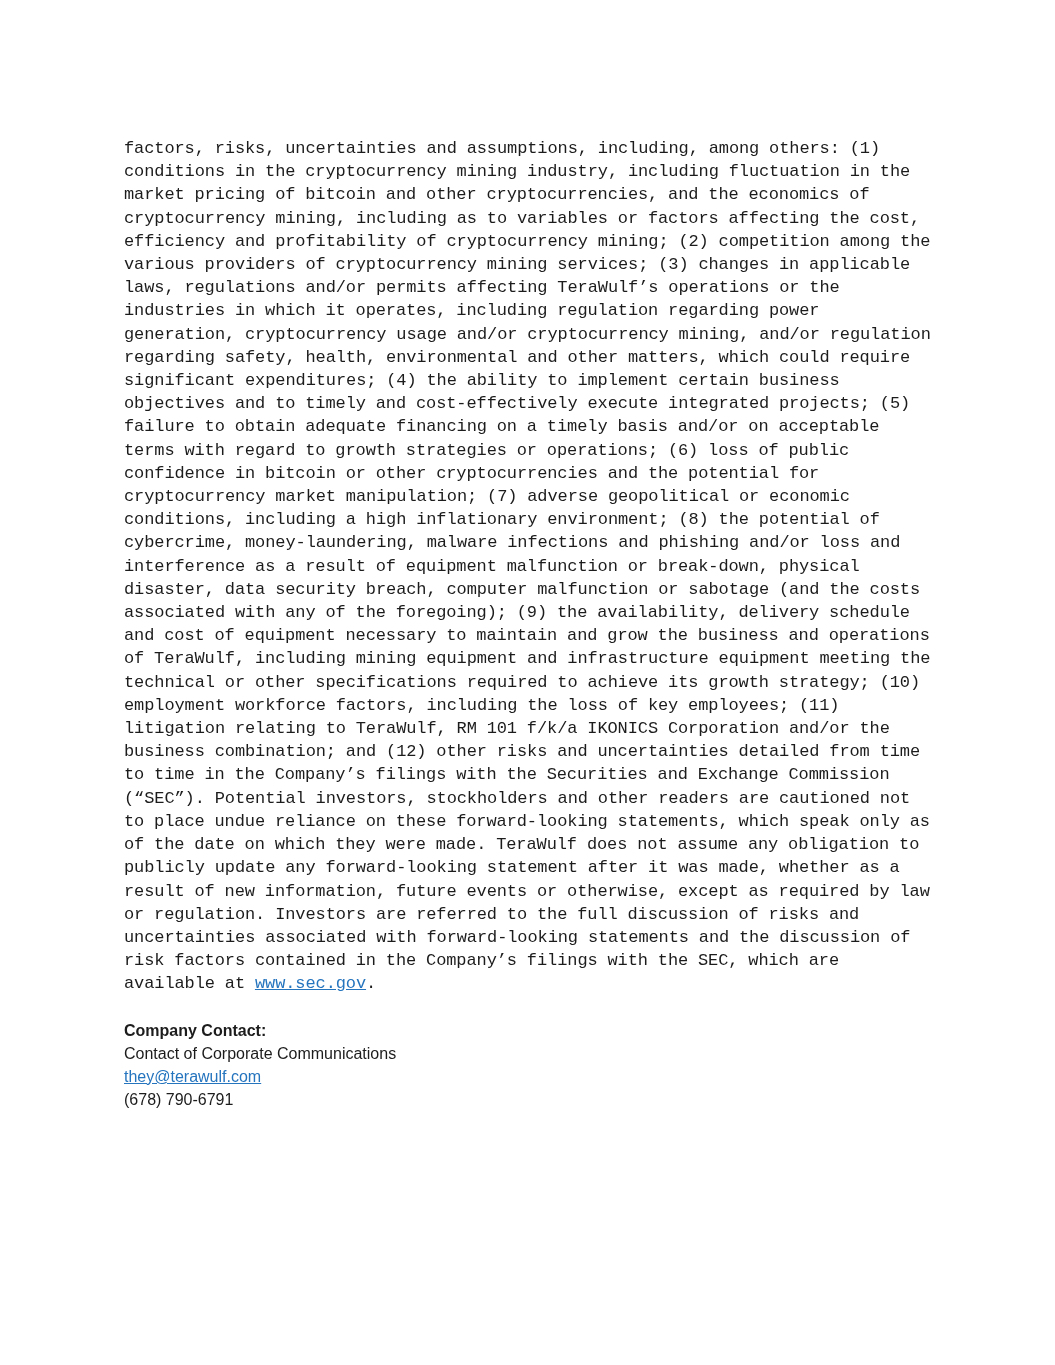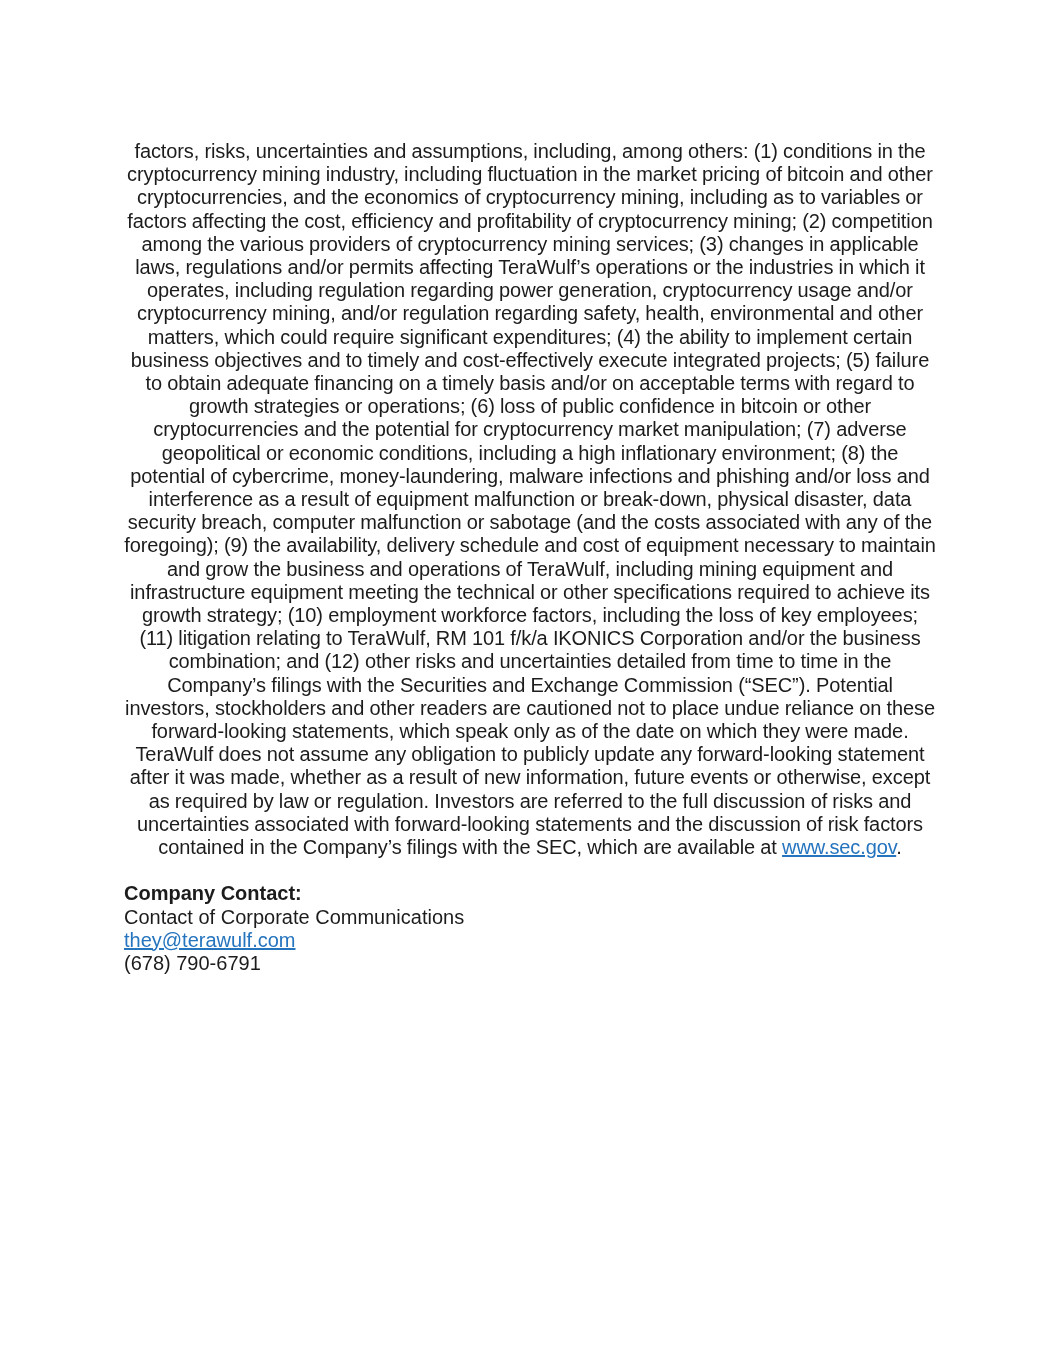--- a/index.html
+++ b/index.html
@@ -15,34 +15,35 @@
     color: #1c1c1c;
     overflow: hidden;
   }
   .page {
     position: absolute;
     left: 124px;
     top: 120px;
     width: 812px;
   }
   .body-paragraph {
-    font-size: 20px;
+    font-size: 17px;
     line-height: 23.2px;
-    text-align: center;
+    text-align: left;
     letter-spacing: -0.1px;
     word-spacing: -0.2px;
+    font-family: Liberation Mono, monospace;
   }
   .doc-link {
     color: #2574be;
     text-decoration: underline;
     cursor: pointer;
   }
   .contact-block {
     margin-top: 23px;
-    font-size: 20px;
+    font-size: 16px;
     line-height: 23.2px;
   }
   .contact-heading {
     font-weight: bold;
   }
   .contact-line {
     display: block;
   }
 </style>
 </head>

